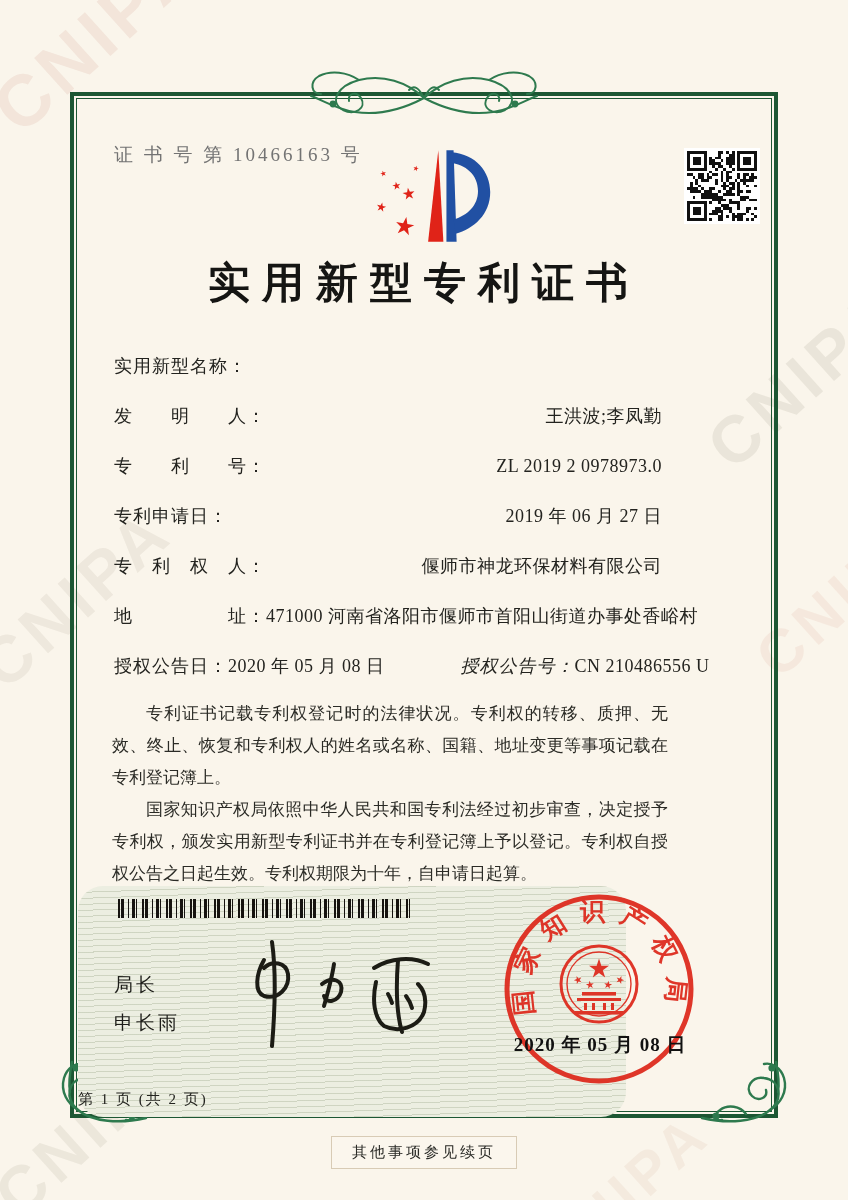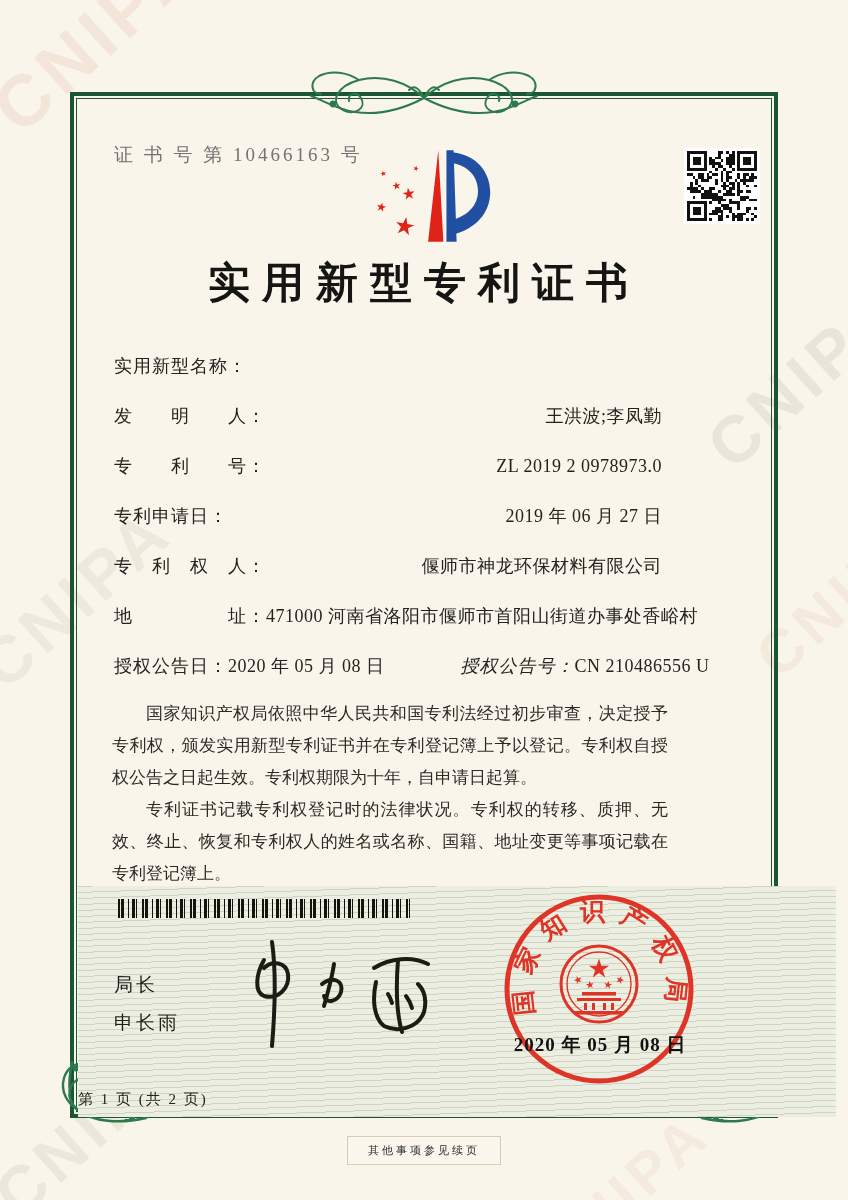--- a/index.html
+++ b/index.html
@@ -61,25 +61,26 @@
   .grant-row .pair2 { margin-left:76px;font-style:italic; }
 
   .body-text {
     position:absolute; left:112px; top:698px; width:556px;
     font-size:17px; line-height:1.88; color:#2b2b26; text-align:justify;
   }
   .body-text p { text-indent:2em; }
 
   
   .strip {
-    position:absolute; left:78px; top:886px; width:758px; height:231px;
+    position:absolute; left:78px; top:886px; width:548px; height:231px;
     background:
       repeating-linear-gradient(178deg, rgba(163,174,146,0.40) 0 1px, rgba(0,0,0,0) 1px 6px),
       #ecEEe1;
     background-color:#eceee1;
+    border-radius:25px;
   }
   .barcode {
     position:absolute; left:40px; top:13px; width:292px; height:19px;
     background:repeating-linear-gradient(90deg,
       #16130f 0 2px, transparent 2px 3px,
       #16130f 3px 6px, transparent 6px 10px,
       #16130f 10px 11px, transparent 11px 14px,
       #16130f 14px 17px, transparent 17px 18px,
       #16130f 18px 19px, transparent 19px 24px);
   }
@@ -93,21 +94,21 @@
     font-size:19px; color:#111; letter-spacing:1px; font-weight:bold;
   }
   .page-num {
     position:absolute; left:0; top:204px; width:100%; text-align:left;
     font-size:15px; letter-spacing:2px; color:#23231f;
   }
 
   .continuation {
     position:absolute; left:50%; top:1136px; transform:translateX(-50%);
     border:1px solid #d8cbb5; background:#fbf6ed;
-    padding:6px 20px; font-size:11px; letter-spacing:3px; color:#2a2a26;
+    padding:6px 20px; font-size:15px; letter-spacing:3px; color:#2a2a26;
   }
 </style>
 </head>
 <body>
 
 <div class="page">
 
   <div class="wm wm1">CNIPA</div>
   <div class="wm wm2">CNIPA</div>
   <div class="wm wm3">CNIPA</div>
@@ -416,22 +417,22 @@
     </div>
     <div class="field-row grant-row">
       <span class="field-label">授权公告日：</span>
       <span class="field-value">2020 年 05 月 08 日</span>
       <span class="field-label pair2">授权公告号：</span>
       <span class="field-value">CN 210486556 U</span>
     </div>
   </div>
 
   <div class="body-text">
+    <p>专利证书记载专利权登记时的法律状况。专利权的转移、质押、无效、终止、恢复和专利权人的姓名或名称、国籍、地址变更等事项记载在专利登记簿上。</p>
     <p>国家知识产权局依照中华人民共和国专利法经过初步审查，决定授予专利权，颁发实用新型专利证书并在专利登记簿上予以登记。专利权自授权公告之日起生效。专利权期限为十年，自申请日起算。</p>
-    <p>专利证书记载专利权登记时的法律状况。专利权的转移、质押、无效、终止、恢复和专利权人的姓名或名称、国籍、地址变更等事项记载在专利登记簿上。</p>
   </div>
 
   <div class="strip">
 
     <div class="barcode"></div>
 
     <div class="signer">
       <div>局长</div>
       <div>申长雨</div>
     </div>

